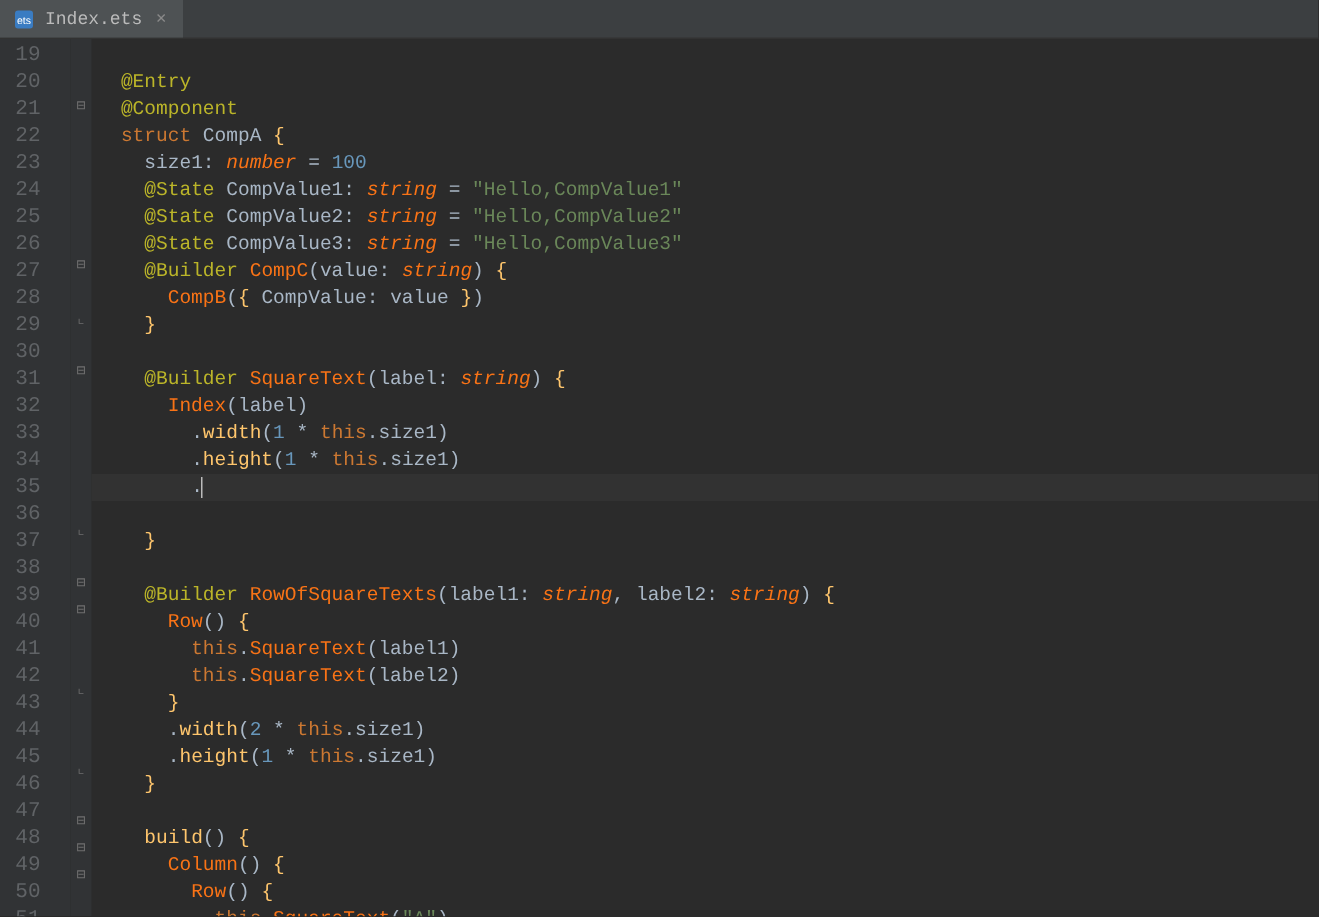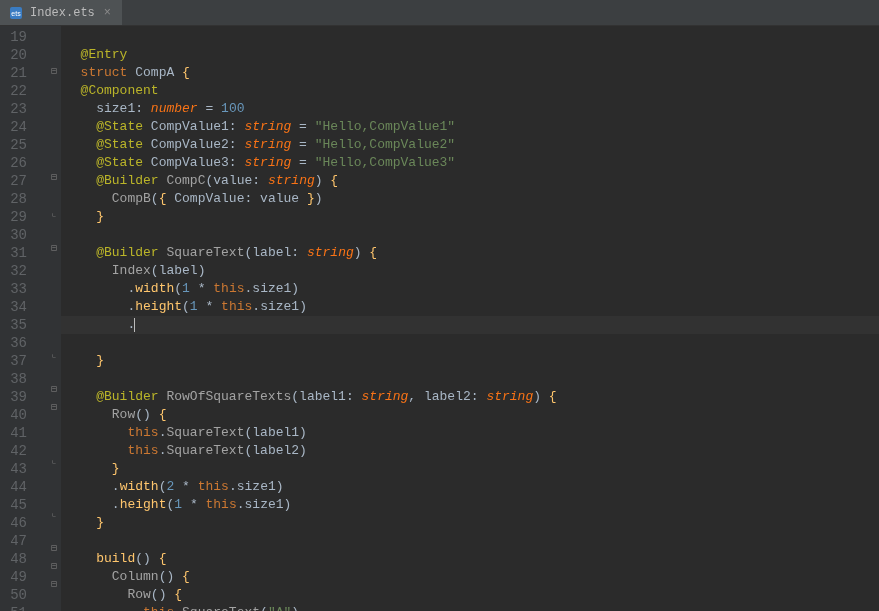--- a/index.html
+++ b/index.html
@@ -110,21 +110,21 @@
   .type { color: #a9b7c6; }
   .fn { color: #ffc66d; }
   .str { color: #6a8759; }
   .num { color: #6897bb; }
   .deco { color: #bbb529; }
   .op { color: #a9b7c6; }
   .paren { color: #a9b7c6; }
   .brace-y { color: #ffc66d; }
   .pname { color: #a9b7c6; }
   .ident { color: #a9b7c6; }
-  .call { color: #a3a3a3; }
+  .call { color: #f97316; }
   .method { color: #ffc66d; }
   .ptype { color: #f97316; font-style: italic; }
 </style>
 </head>
 <body>
 
 <div class="tab-bar">
   <div class="tab">
     <span class="file-icon">
       <svg width="14" height="14" viewBox="0 0 14 14">
@@ -228,22 +228,22 @@
         <span class="fold-ctrl">⊟</span>
       </div>
       <div class="frow">
         <span class="fold-ctrl">⊟</span>
       </div>
       <div class="frow"></div>
     </div>
   <div class="code" id="code">
       <div class="line"></div>
       <div class="line">  <span class="deco">@Entry</span></div>
+      <div class="line">  <span class="deco">@Component</span></div>
       <div class="line">  <span class="kw">struct</span> <span class="type">CompA</span> <span class="brace-y">{</span></div>
-      <div class="line">  <span class="deco">@Component</span></div>
       <div class="line">    <span class="pname">size1</span><span class="op">:</span> <span class="ptype">number</span> <span class="op">=</span> <span class="num">100</span></div>
       <div class="line">    <span class="deco">@State</span> <span class="pname">CompValue1</span><span class="op">:</span> <span class="ptype">string</span> <span class="op">=</span> <span class="str">"Hello,CompValue1"</span></div>
       <div class="line">    <span class="deco">@State</span> <span class="pname">CompValue2</span><span class="op">:</span> <span class="ptype">string</span> <span class="op">=</span> <span class="str">"Hello,CompValue2"</span></div>
       <div class="line">    <span class="deco">@State</span> <span class="pname">CompValue3</span><span class="op">:</span> <span class="ptype">string</span> <span class="op">=</span> <span class="str">"Hello,CompValue3"</span></div>
       <div class="line">    <span class="deco">@Builder</span> <span class="call">CompC</span><span class="paren">(</span><span class="pname">value</span><span class="op">:</span> <span class="ptype">string</span><span class="paren">)</span> <span class="brace-y">{</span></div>
       <div class="line">      <span class="call">CompB</span><span class="paren">(</span><span class="brace-y">{</span> <span class="pname">CompValue</span><span class="op">:</span> <span class="ident">value</span> <span class="brace-y">}</span><span class="paren">)</span></div>
       <div class="line">    <span class="brace-y">}</span></div>
       <div class="line"></div>
       <div class="line">    <span class="deco">@Builder</span> <span class="call">SquareText</span><span class="paren">(</span><span class="pname">label</span><span class="op">:</span> <span class="ptype">string</span><span class="paren">)</span> <span class="brace-y">{</span></div>
       <div class="line">      <span class="call">Index</span><span class="paren">(</span><span class="ident">label</span><span class="paren">)</span></div>

